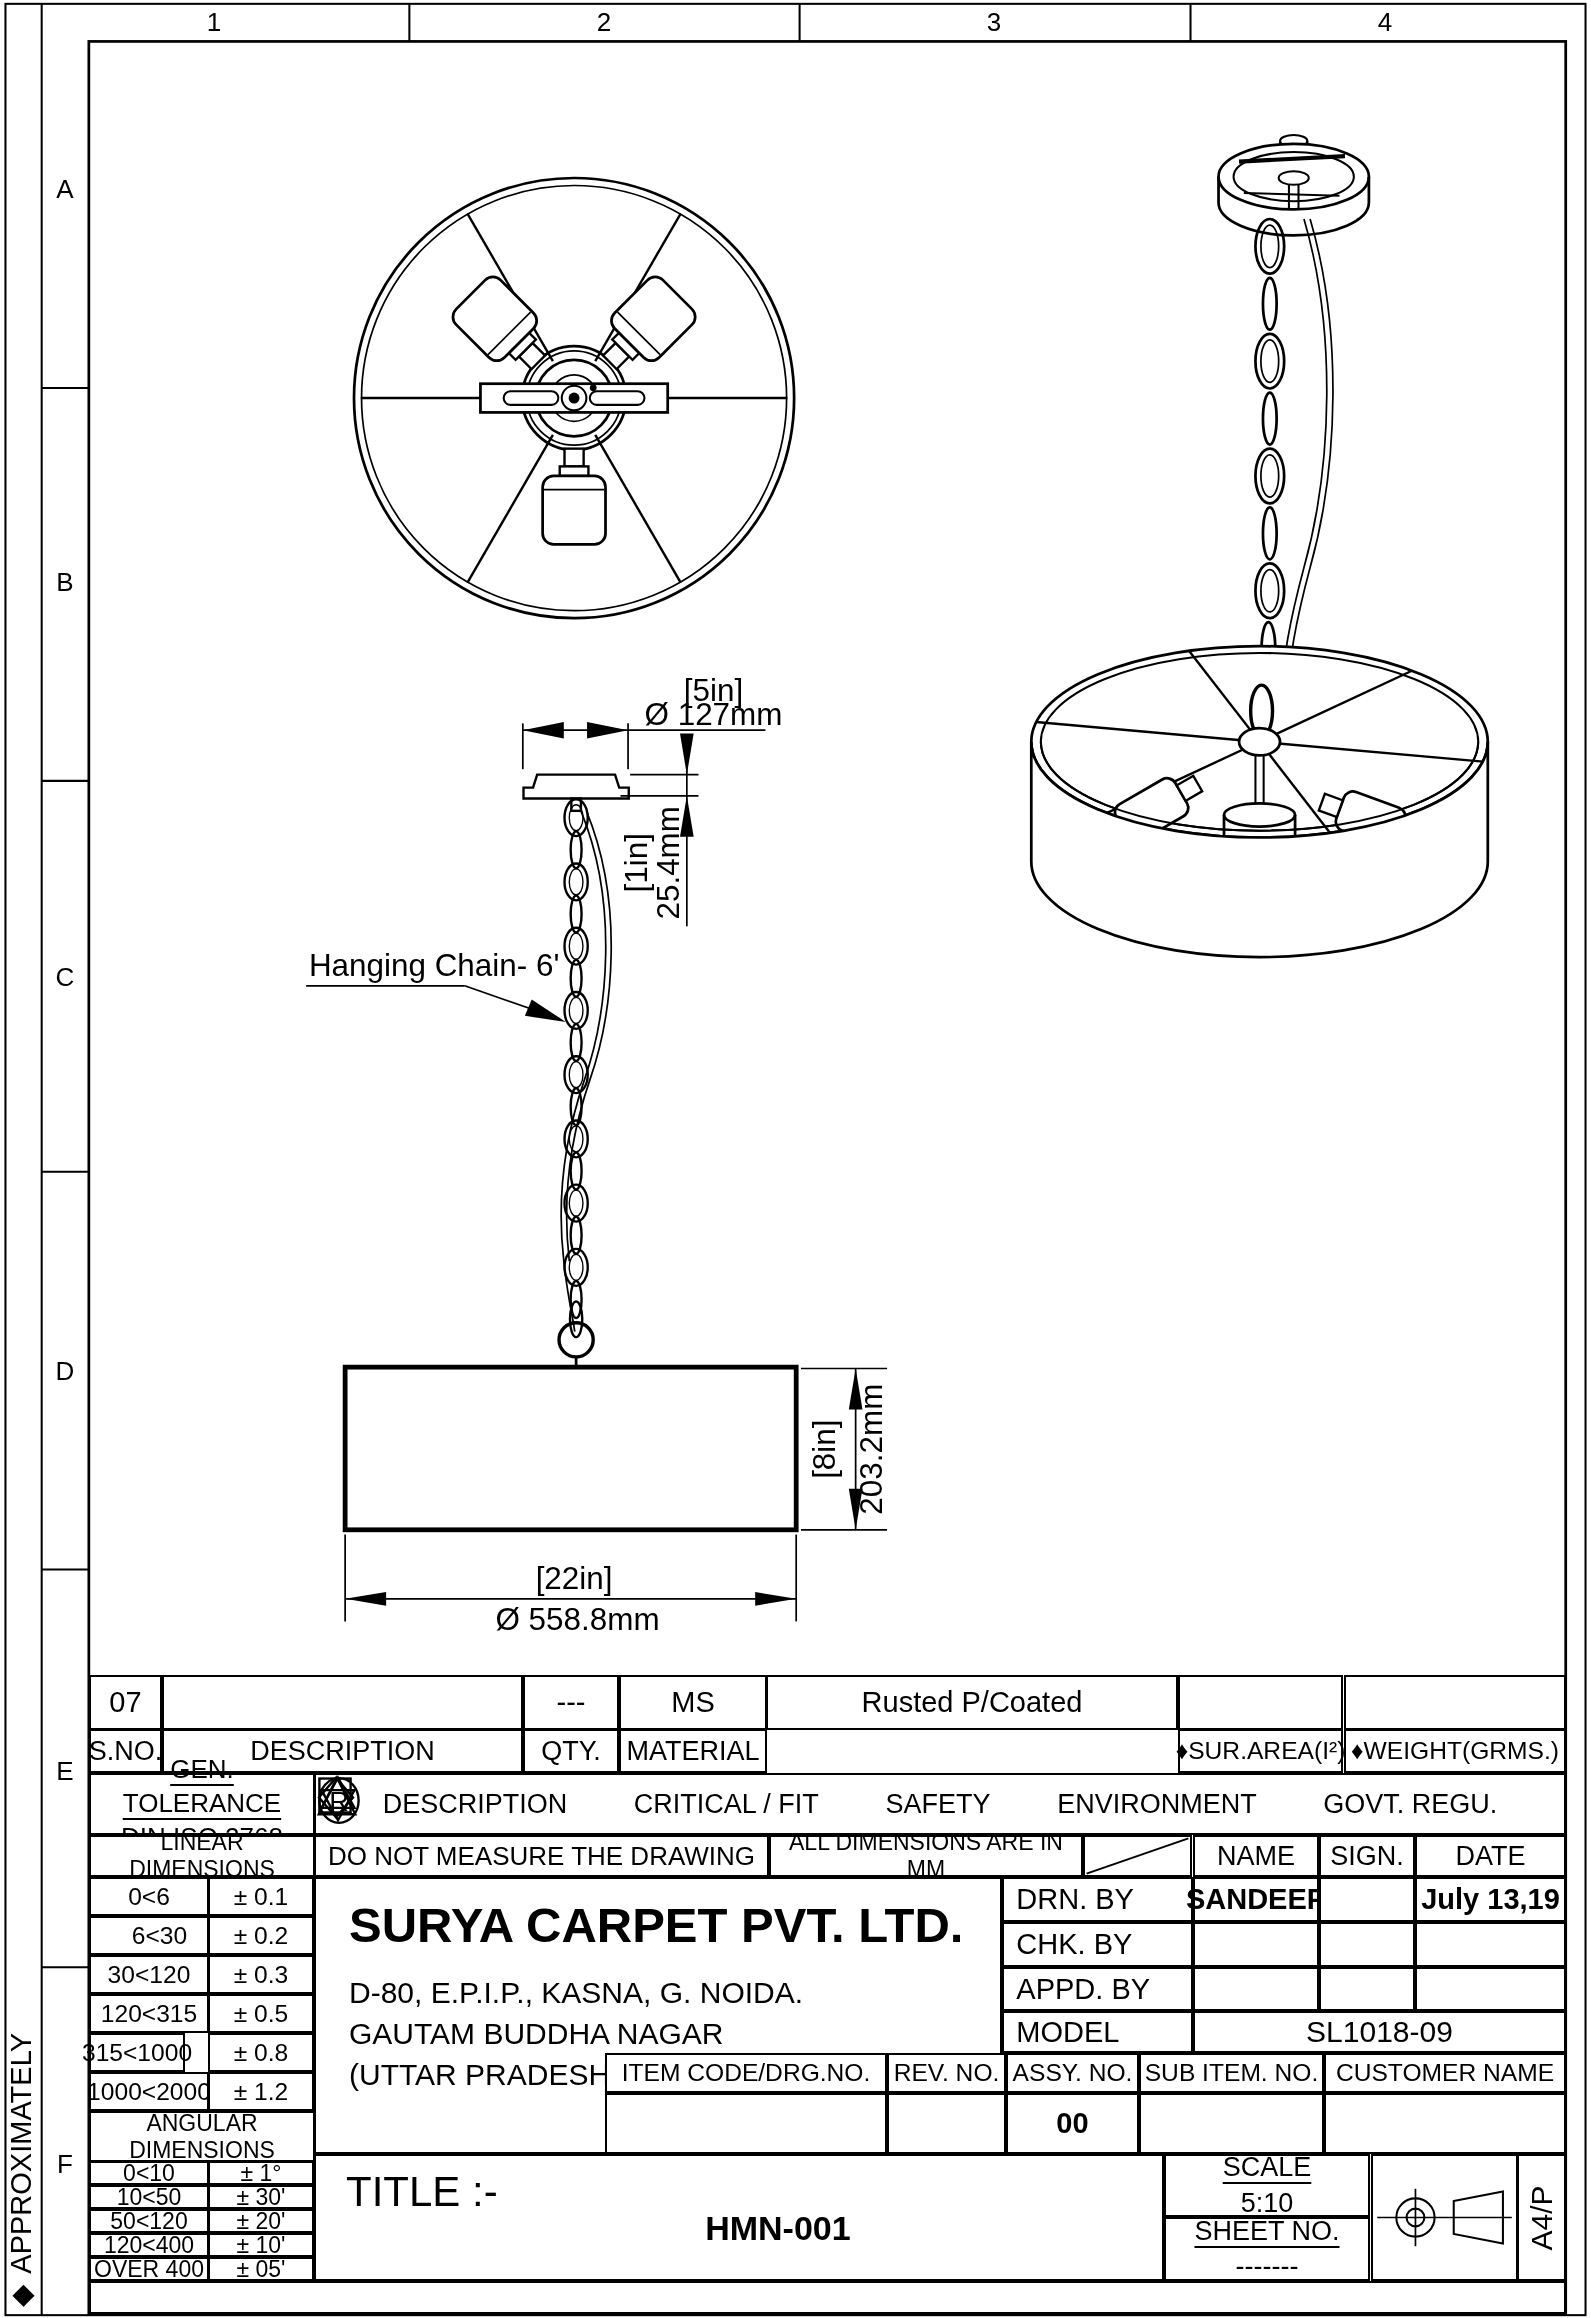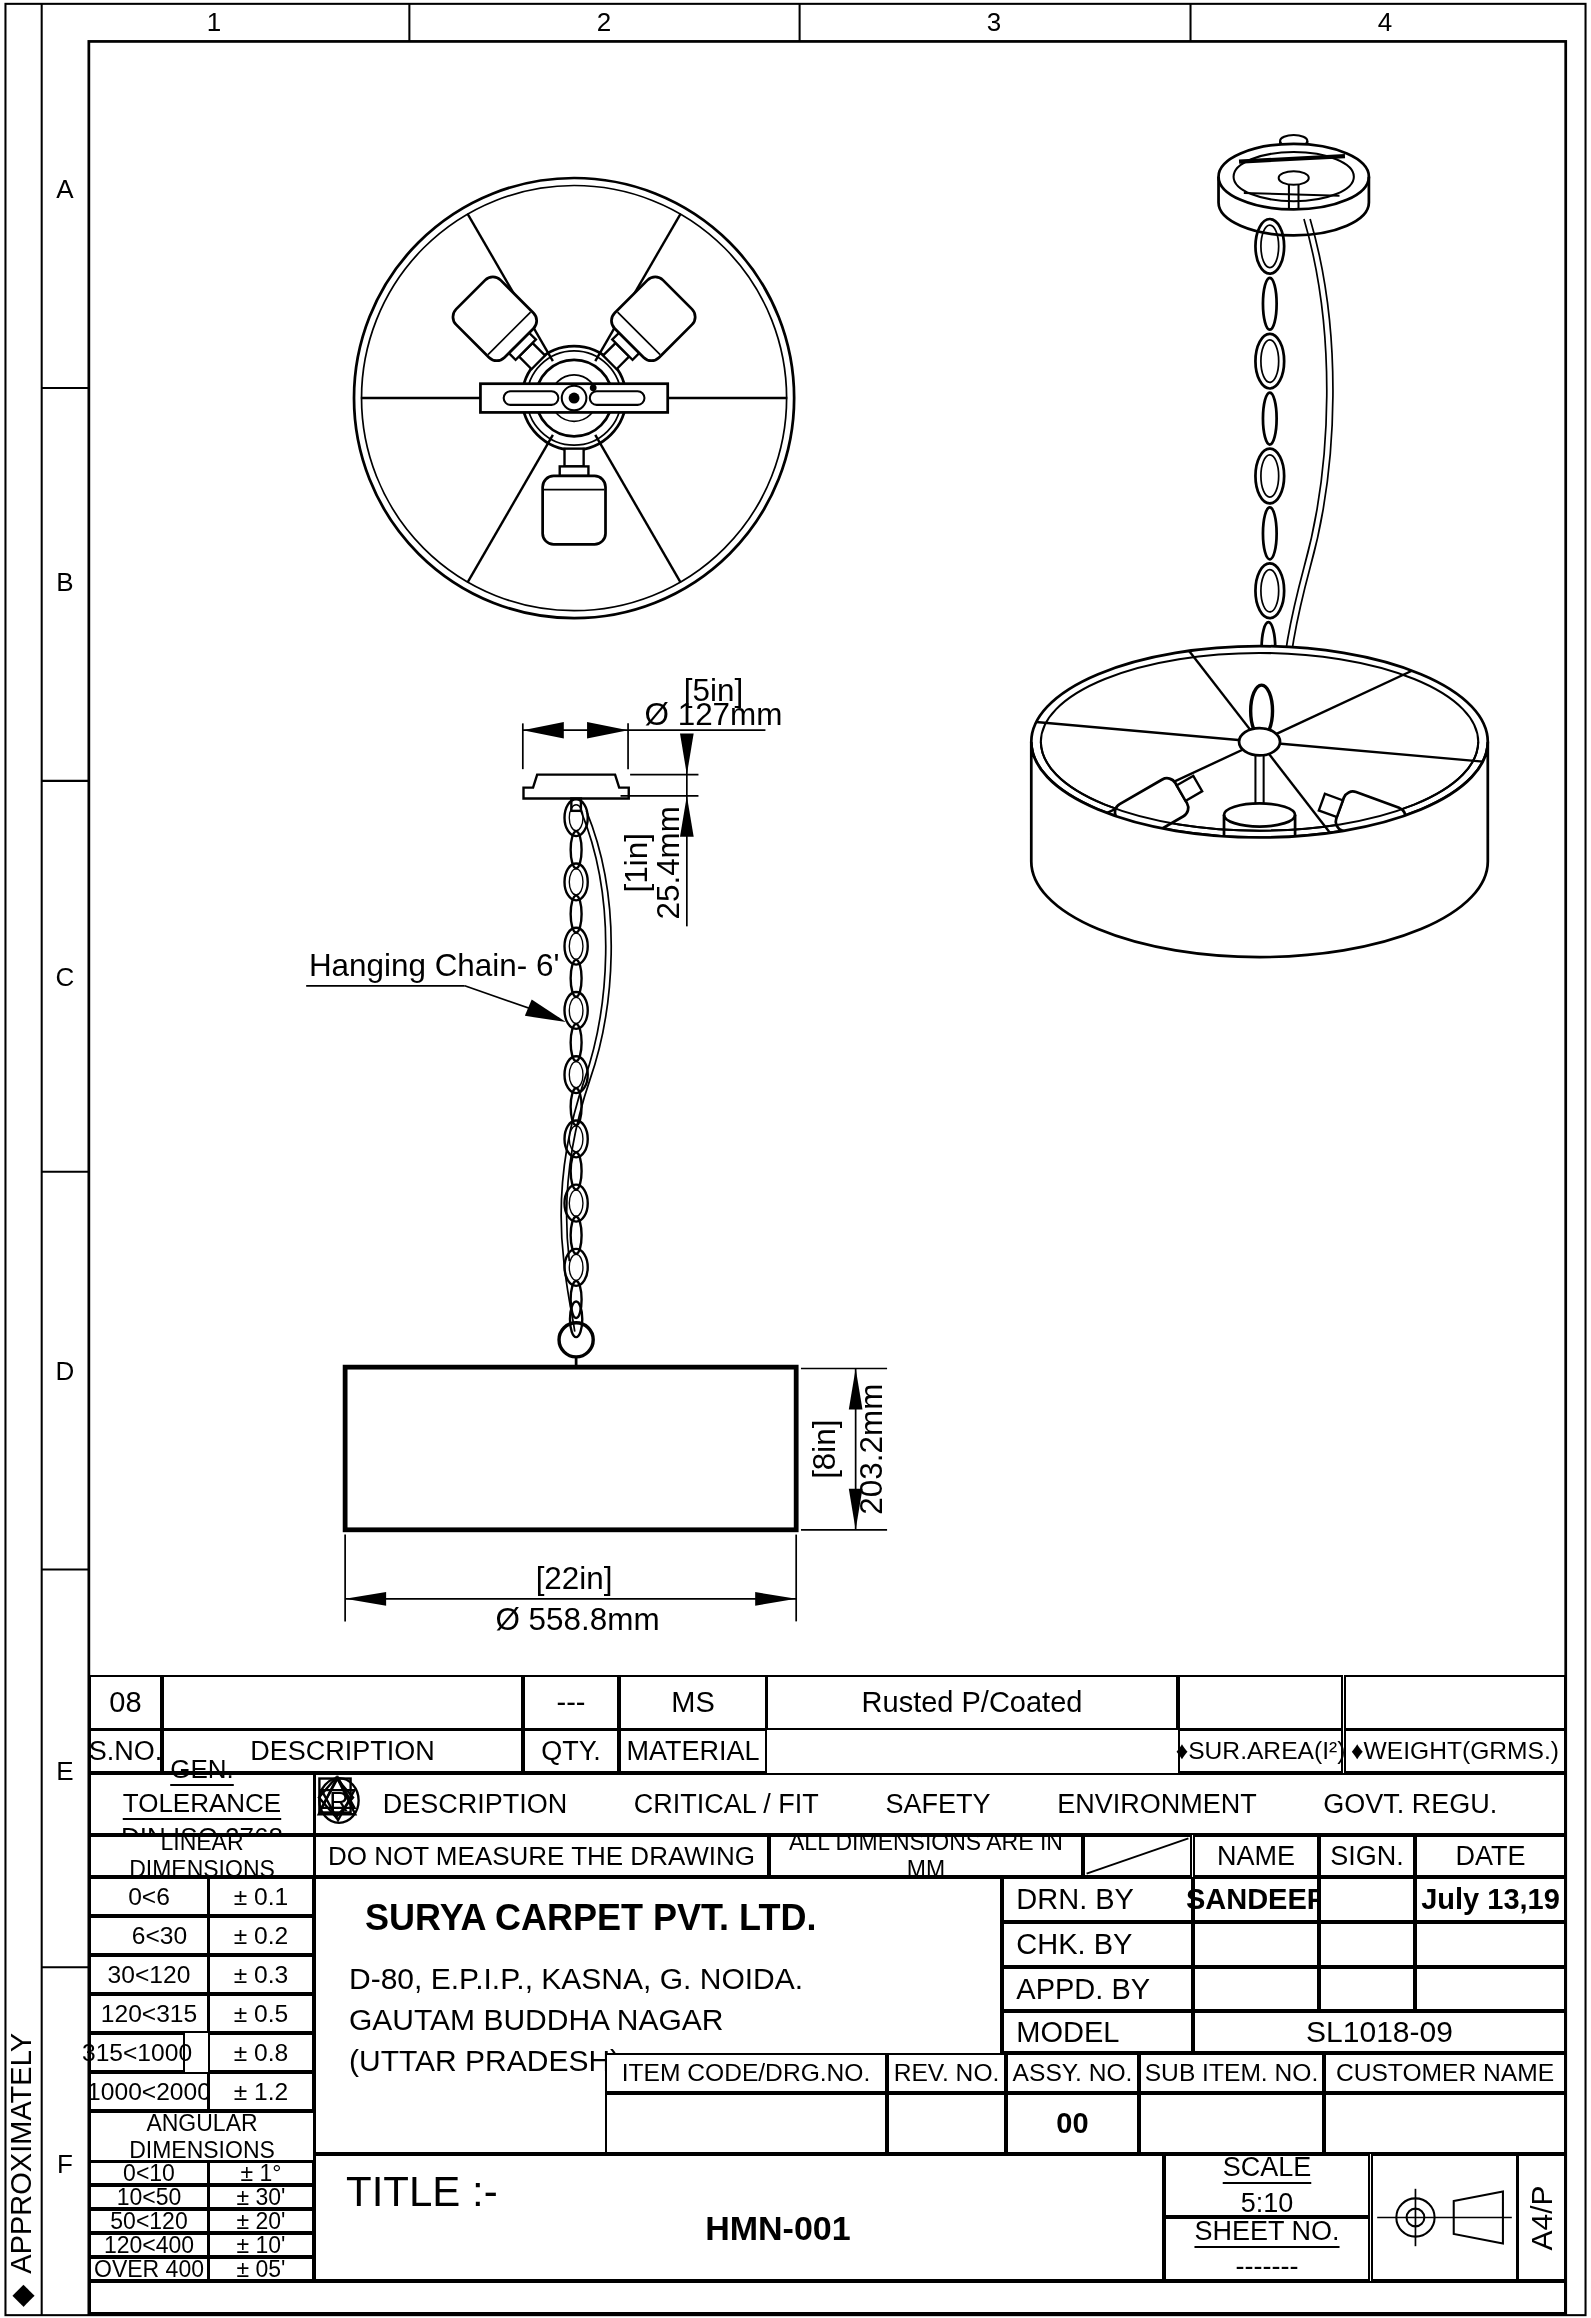--- a/index.html
+++ b/index.html
@@ -3,21 +3,21 @@
 <meta charset="utf-8">
 <style>
   html,body{margin:0;padding:0;background:#fff;}
   #sheet{position:relative;width:1591px;height:2319px;background:#fff;overflow:hidden;
          font-family:"Liberation Sans",sans-serif;color:#000;}
   svg{position:absolute;left:0;top:0;}
   .cell{position:absolute;border:2.1px solid #000;box-sizing:border-box;background:#fff;
         display:flex;align-items:center;justify-content:center;text-align:center;}
   .fs34{font-size:23px;} .fs36{font-size:24.6px;} .fs38{font-size:26px;} .fs40{font-size:27px;}
   .fs42{font-size:29px;} .fs44{font-size:30px;} .fs50{font-size:34px;}
-  .fs58{font-size:36px;margin-left:16px;} .fs62{font-size:42px;}
+  .fs58{font-size:49px;} .fs62{font-size:42px;}
   .b{font-weight:bold;}
   .u{text-decoration:underline;text-underline-offset:5.5px;}
   .left{justify-content:flex-start;padding-left:12.3px;}
   .zone{position:absolute;display:flex;align-items:center;justify-content:center;
         font-size:26px;}
   .stack{flex-direction:column;line-height:1.3;}
   .symrow{justify-content:space-evenly;gap:0;}
   .symitem{display:flex;align-items:center;gap:15px;}
   svg text{font-family:"Liberation Sans",sans-serif;fill:#000;}
 </style>
@@ -246,21 +246,21 @@
         <text transform="translate(994,1262) rotate(-90)" text-anchor="middle">25.4mm</text>
         <text transform="translate(1222,2120) rotate(-90)" text-anchor="middle">[8in]</text>
         <text transform="translate(1290,2120) rotate(-90)" text-anchor="middle">203.2mm</text>
         <text x="840" y="2325" text-anchor="middle">[22in]</text>
         <text x="845" y="2385" text-anchor="middle">Ø 558.8mm</text>
         <text x="452" y="1428" text-anchor="start">Hanging Chain- 6'</text>
       </g>
     </g>
   </svg>
 
-  <div class="cell fs42" style="left:89px;top:1675px;width:73px;height:55px;">08</div>
+  <div class="cell fs42" style="left:89px;top:1675px;width:73px;height:55px;">07</div>
   <div class="cell fs42" style="left:162px;top:1675px;width:361px;height:55px;"></div>
   <div class="cell fs42" style="left:523px;top:1675px;width:96px;height:55px;">---</div>
   <div class="cell fs42" style="left:619px;top:1675px;width:148px;height:55px;">MS</div>
   <div class="cell fs42" style="left:766px;top:1675px;width:412px;height:55px;">Rusted P/Coated</div>
   <div class="cell fs42" style="left:1178px;top:1675px;width:165px;height:55px;"></div>
   <div class="cell fs42" style="left:1344px;top:1675px;width:222px;height:55px;"></div>
 
   <div class="cell fs40" style="left:89px;top:1729px;width:73px;height:44px;">S.NO.</div>
   <div class="cell fs40" style="left:162px;top:1729px;width:361px;height:44px;">DESCRIPTION</div>
   <div class="cell fs40" style="left:523px;top:1729px;width:96px;height:44px;">QTY.</div>

